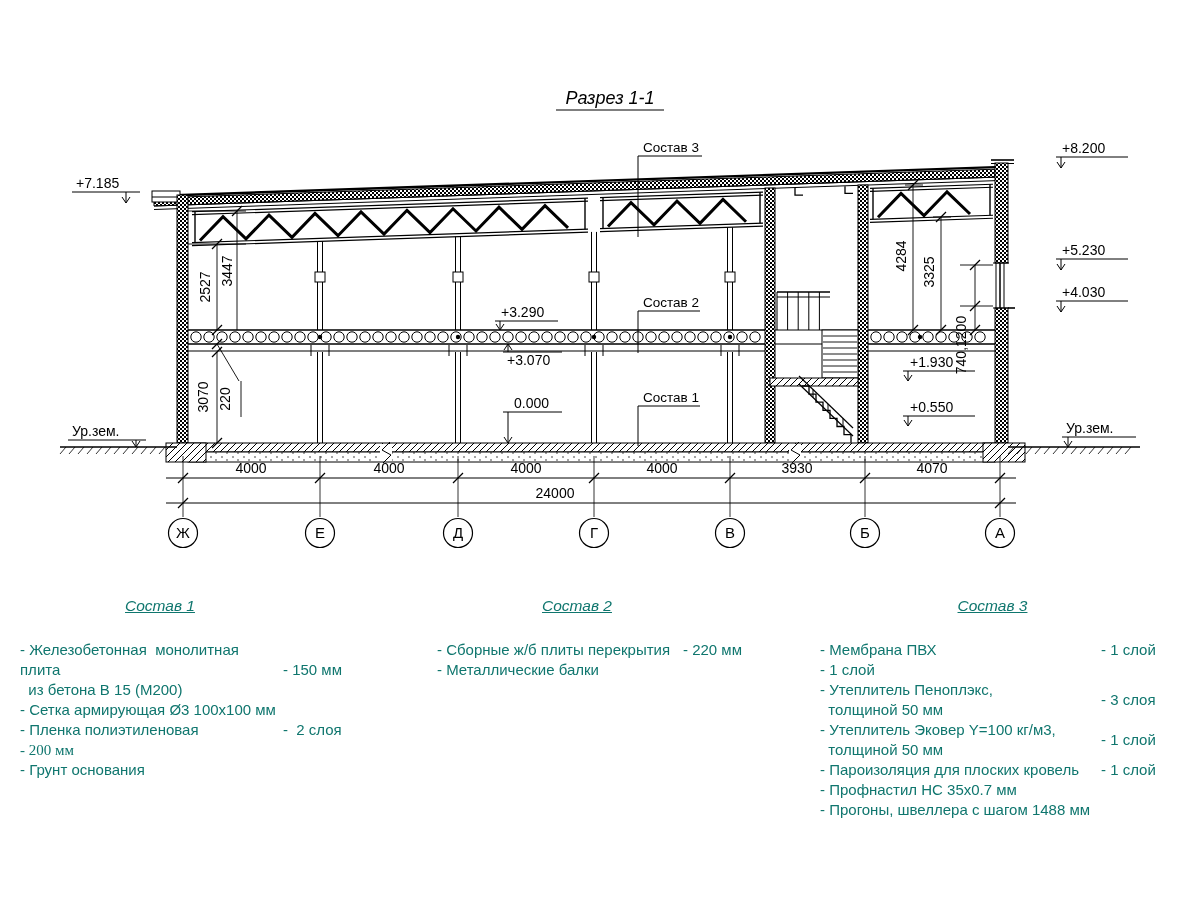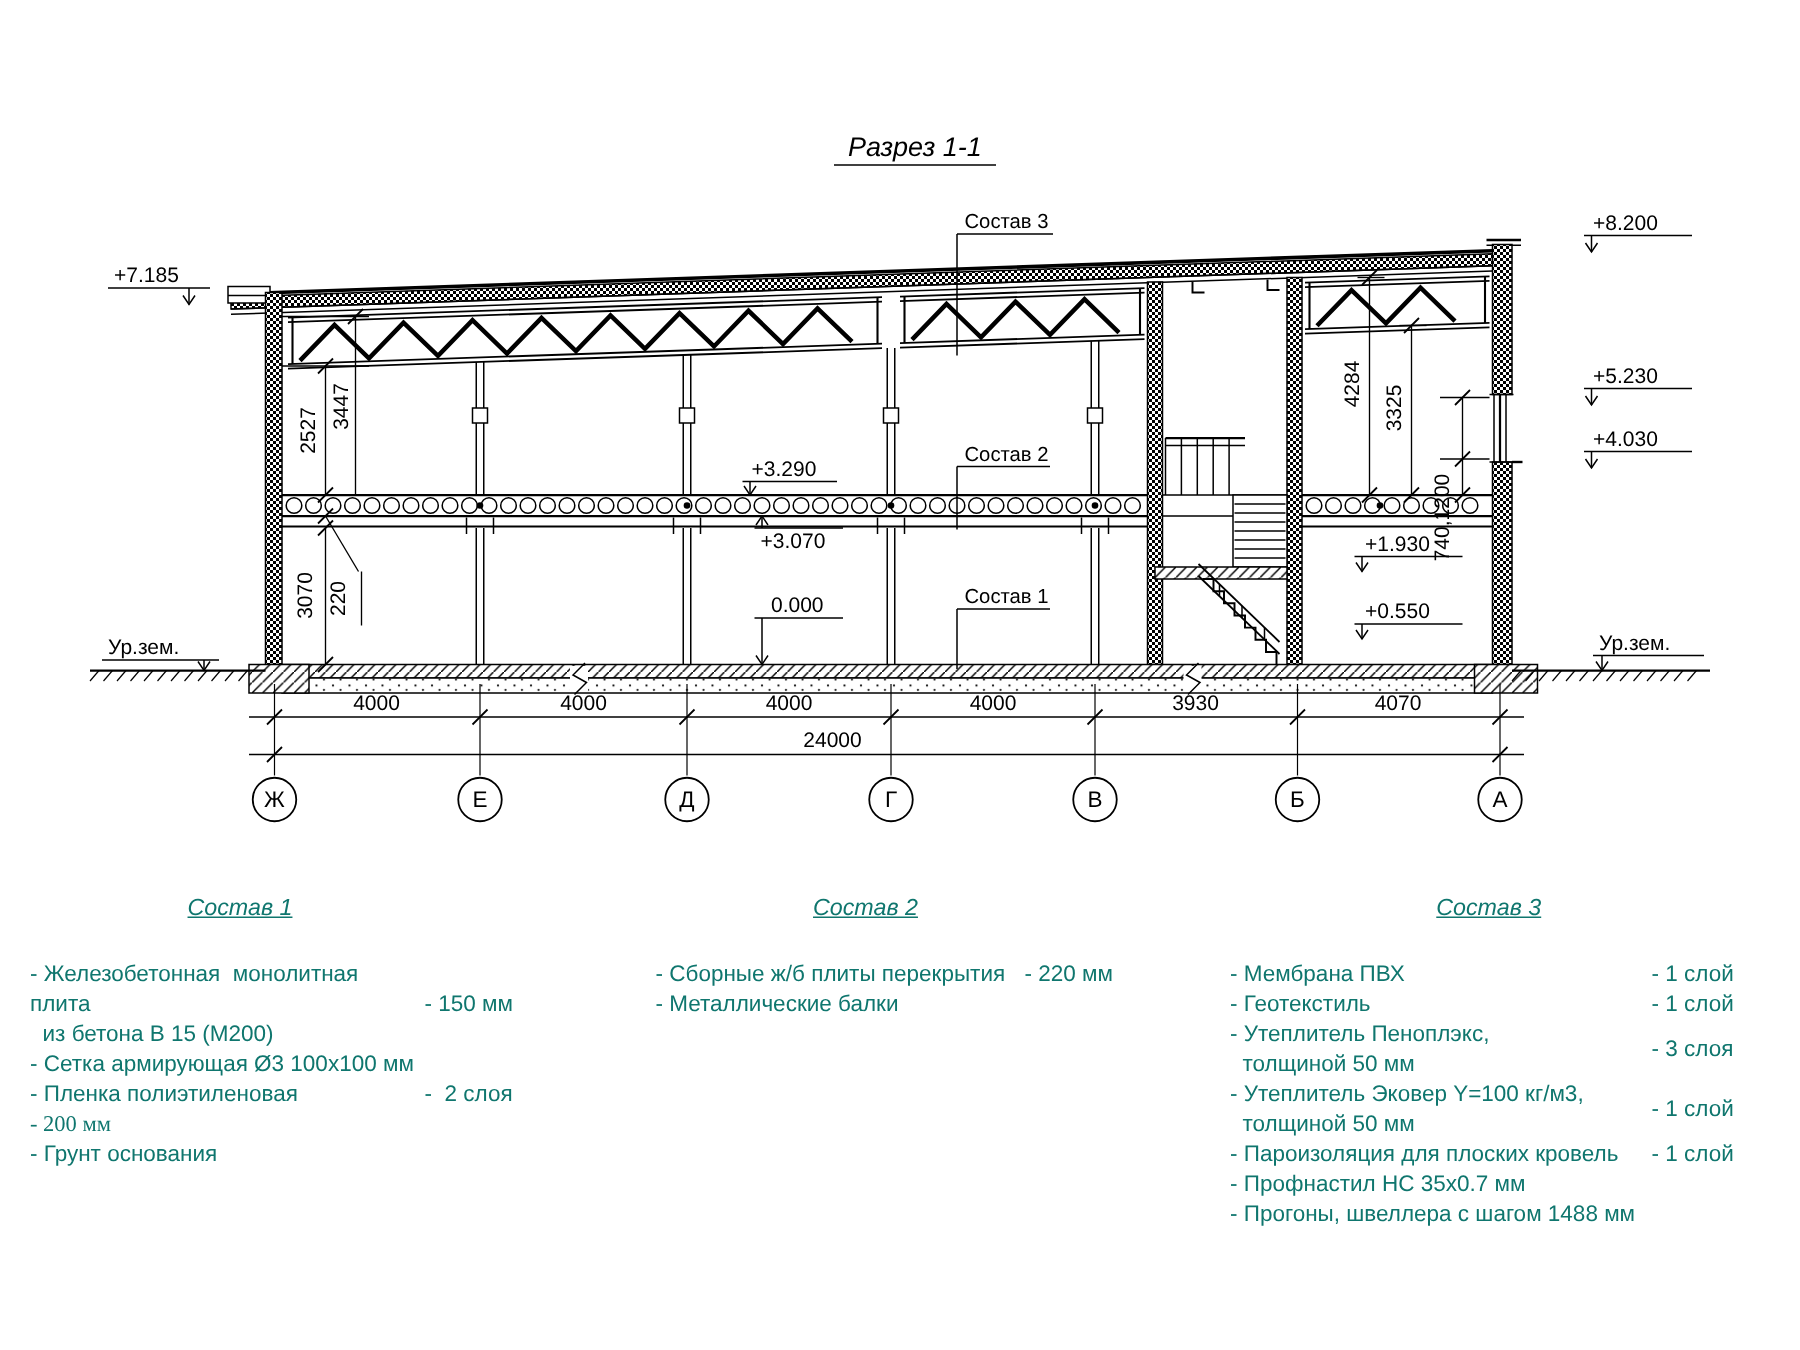--- a/index.html
+++ b/index.html
@@ -409,21 +409,20 @@
       </div>
 </div>
 
 <div class="legend" style="left:820px;top:596px;width:345px;">
   <div class="leg-title" style="width:345px;">Состав 3</div>
   <div class="leg-item">
         <span class="leg-name">- Мембрана ПВХ</span>
         <span class="leg-val" style="width:64px;">- 1 слой</span>
       </div>
   <div class="leg-item">
-        <span class="leg-name">- Геотекстиль</span>
         <span class="leg-val" style="width:64px;">- 1 слой</span>
       </div>
   <div class="leg-item">
         <span class="leg-name">- Утеплитель Пеноплэкс,
   толщиной 50 мм</span>
         <span class="leg-val" style="width:64px;">- 3 слоя</span>
       </div>
   <div class="leg-item">
         <span class="leg-name">- Утеплитель Эковер Y=100 кг/м3,
   толщиной 50 мм</span>

